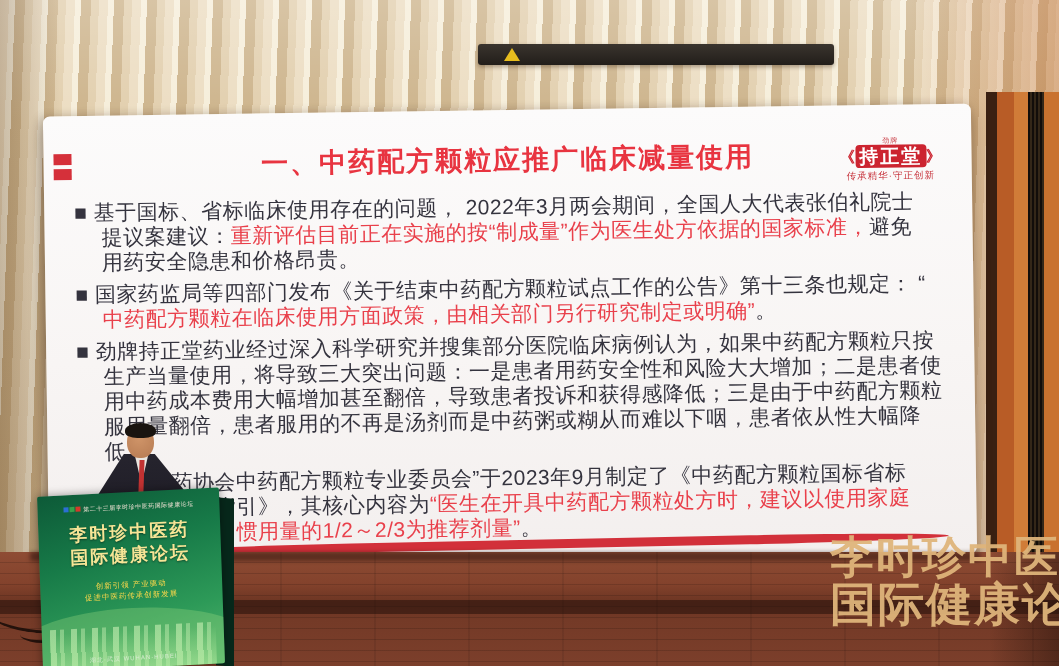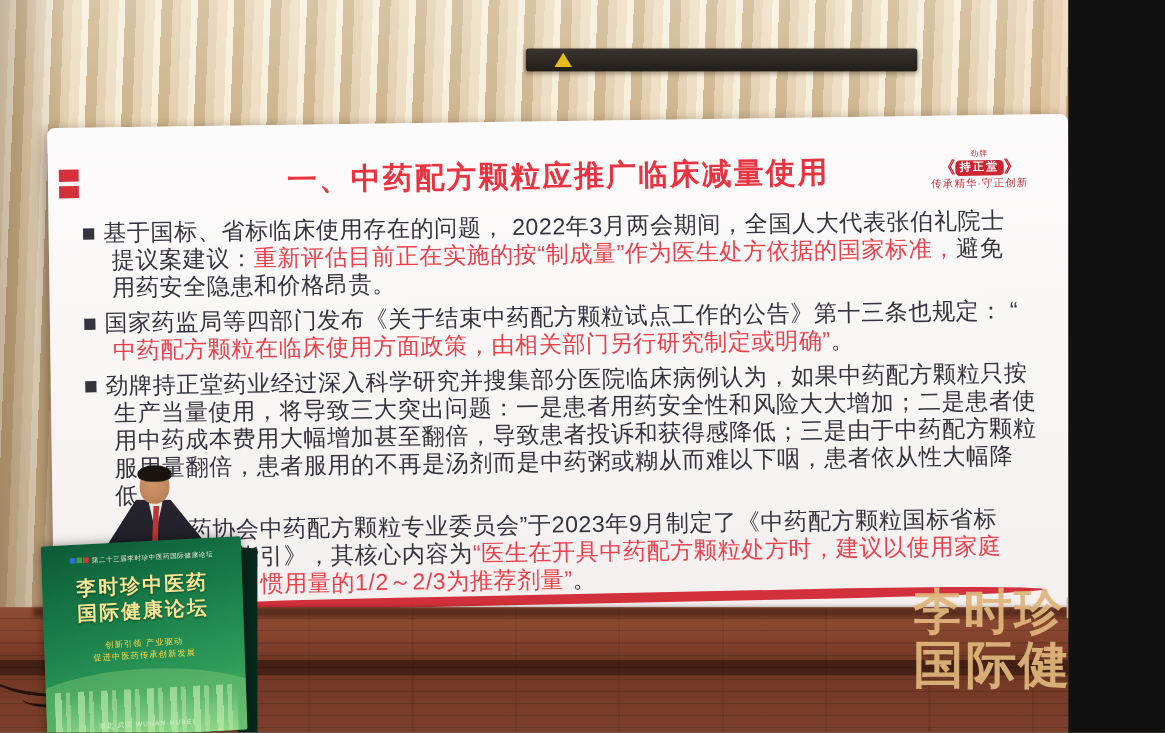--- a/index.html
+++ b/index.html
@@ -1,16 +1,16 @@
 <!DOCTYPE html>
 <html><head>
 <meta charset="utf-8">
 <style>
   html,body{margin:0;padding:0;background:#111;}
-  #stage{position:relative;width:971px;height:666px;overflow:hidden;
+  #stage{position:relative;width:1059px;height:666px;overflow:hidden;
          font-family:"Liberation Sans","DejaVu Sans",sans-serif;background:#e3d3b4;}
 
   
   .wall{position:absolute;left:0;top:0;width:1059px;height:575px;
     background:
       repeating-linear-gradient(92deg,#ecddc2 0 9px,#f6eeda 9px 15px,#cdb48c 15px 25px,#e2cfae 25px 33px);}
   .wall-shade{position:absolute;left:0;top:0;width:1059px;height:575px;
     background:
       linear-gradient(90deg,rgba(90,60,30,.28) 0,rgba(0,0,0,0) 60px),
       linear-gradient(90deg,rgba(0,0,0,0) 86%,rgba(186,96,34,.38) 100%),
@@ -36,21 +36,21 @@
     border-radius:7px;transform:rotate(-0.8deg);
     box-shadow:0 8px 16px rgba(40,20,10,.35), -4px 0 8px rgba(60,35,20,.18);}
   .accent-bars{position:absolute;left:10px;top:38px;width:18px;height:28px;}
   .accent-bars .bar{width:18px;height:11px;background:#d5303a;margin-bottom:4px;}
   .slide-title{position:absolute;left:120px;right:120px;top:32px;text-align:center;
     font-size:27px;font-weight:bold;letter-spacing:2px;color:#e83440;white-space:nowrap;}
   .brand{position:absolute;right:12px;top:32px;width:138px;text-align:center;line-height:1;}
   .brand-small{font-size:7px;color:#c6313a;letter-spacing:1px;}
   .brand-row{display:flex;align-items:center;justify-content:center;margin-top:1px;}
   .brand-bracket{color:#cc2430;font-size:15px;font-weight:bold;}
-  .brand-badge{background:#cc2430;color:#fff;font-size:10px;font-weight:bold;
+  .brand-badge{background:#cc2430;color:#fff;font-size:19px;font-weight:bold;
     padding:2px 4px;border-radius:4px;letter-spacing:2px;}
   .brand-slogan{font-size:9.5px;color:#c6313a;margin-top:3px;letter-spacing:1px;}
 
   .slide-body{position:absolute;left:30px;top:84px;right:16px;}
   .bullet{margin-bottom:7px;}
   .line{font-size:21px;line-height:25px;white-space:nowrap;letter-spacing:0.5px;}
   .seg-dark{color:#34333e;}
   .seg-red{color:#e9404b;}
   .swoosh{position:absolute;left:104px;top:430px;width:796px;height:9px;
     background:#d2303a;border-radius:50%/100%;transform:rotate(-0.4deg);}

